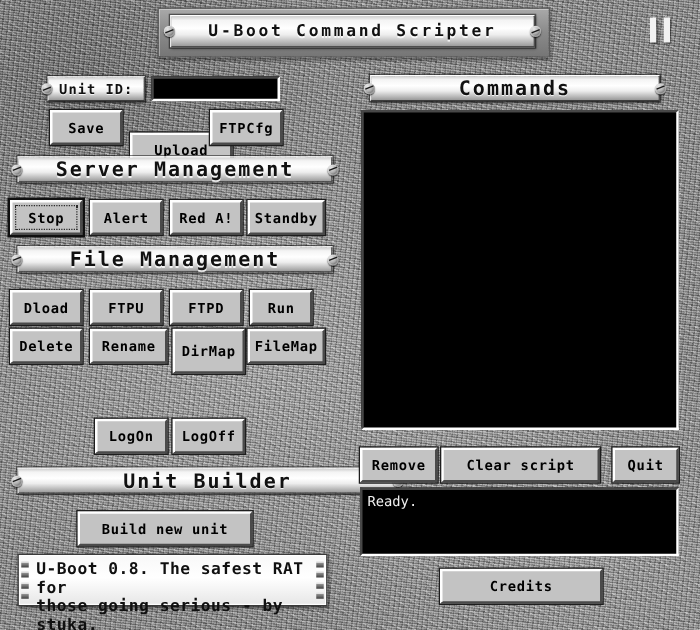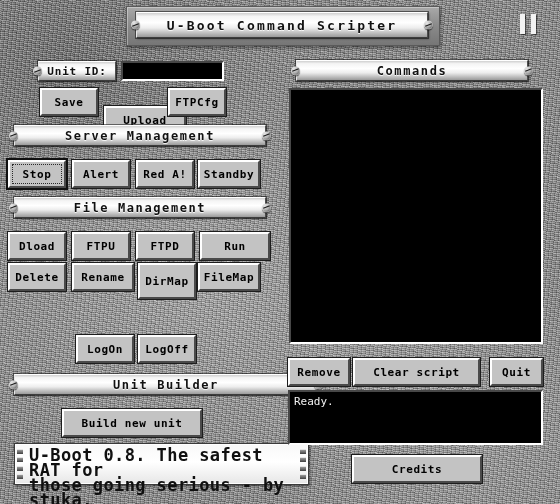--- a/index.html
+++ b/index.html
@@ -46,21 +46,21 @@
     border-top: 1px solid #ffffff;
     border-left: 1px solid #e8e8e8;
     border-right: 1px solid #4e4e4e;
     border-bottom: 1px solid #3d3d3d;
     box-shadow: 0 0 0 1px rgba(20,20,20,0.55), 1px 1px 2px rgba(0,0,0,0.45);
     display: flex;
     align-items: center;
     justify-content: center;
   }
   .plate .plate-txt {
-    font-size: 12px;
+    font-size: 16px;
     font-weight: bold;
     color: #111;
     letter-spacing: 1.6px;
     white-space: nowrap;
     text-shadow: 0 1px 0 rgba(255,255,255,0.8);
   }
   
   .screw {
     position: absolute;
     width: 9px;
@@ -172,29 +172,29 @@
     padding: 3px 4px;
     overflow: hidden;
     line-height: 14px;
   }
 
   
   #info-panel {
     position: absolute;
     left: 14px;
     top: 443px;
-    width: 295px;
+    width: 248px;
     height: 42px;
     box-sizing: border-box;
     background: linear-gradient(180deg, #f8f8f8, #ffffff 45%, #e6e6e6);
     border: 1px solid #3a3a3a;
     box-shadow: inset 0 0 0 1px rgba(255,255,255,0.9), 1px 1px 2px rgba(0,0,0,0.5);
     padding: 4px 14px 0 14px;
     color: #101010;
-    font-size: 17px;
+    font-size: 13px;
     font-weight: bold;
     line-height: 15px;
     letter-spacing: 0.4px;
   }
   
   .notches {
     position: absolute;
     top: 3px;
     bottom: 3px;
     width: 6px;
@@ -269,21 +269,21 @@
 
   <div class="plate" style="left:14px; top:197px; width:252px; height:21px;">
     <span class="screw left"></span>
     <span class="plate-txt">File Management</span>
     <span class="screw right"></span>
   </div>
 
   <div class="btn" style="left:8px; top:232px; width:58px; height:24px;">Dload</div>
   <div class="btn" style="left:72px; top:232px; width:58px; height:24px;">FTPU</div>
   <div class="btn" style="left:136px; top:232px; width:58px; height:24px;">FTPD</div>
-  <div class="btn" style="left:200px; top:232px; width:70px; height:24px;">Run</div>
+  <div class="btn" style="left:200px; top:232px; width:50px; height:24px;">Run</div>
 
   <div class="btn" style="left:8px; top:263px; width:58px; height:26px;">Delete</div>
   <div class="btn" style="left:72px; top:263px; width:62px; height:24px;">Rename</div>
   <div class="btn" style="left:138px; top:263px; width:58px; height:36px;">DirMap</div>
   <div class="btn" style="left:198px; top:263px; width:62px; height:24px;">FileMap</div>
 
 
   <div class="btn" style="left:76px; top:335px; width:58px; height:24px;">LogOn</div>
   <div class="btn" style="left:138px; top:335px; width:58px; height:24px;">LogOff</div>
 

